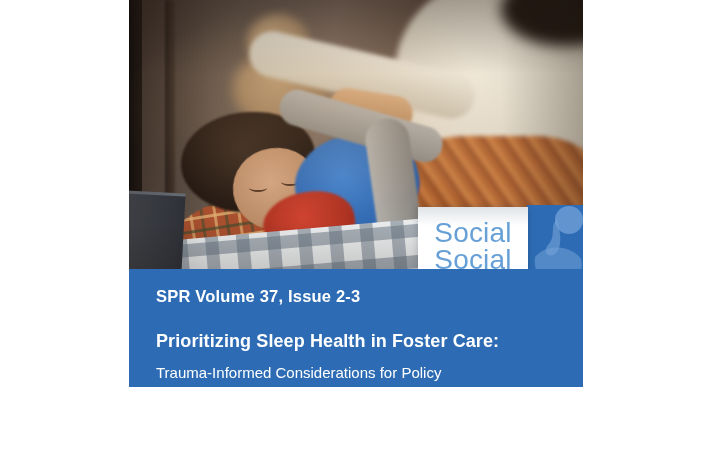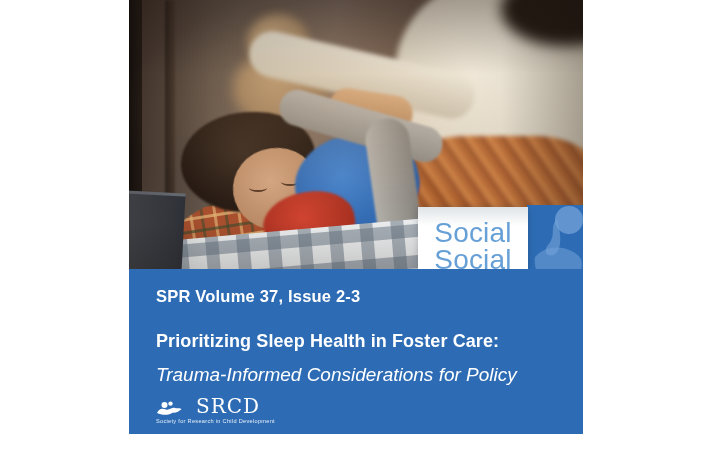--- a/index.html
+++ b/index.html
@@ -1,20 +1,20 @@
 <!DOCTYPE html>
 <html style="--panel-blue: #2d6cb4; --badge-text-blue: #66a0d6; --report-gray: #9a9a9a; --team-text: #b7c8e2; --swirl-blue: #74a3d9; --logo-white: #ffffff;"><head>
 <meta charset="utf-8">
 <style>
   * { margin:0; padding:0; box-sizing:border-box; }
   html,body { background:#ffffff; width:710px; height:449px; overflow:hidden;
               font-family:"Liberation Sans", sans-serif; }
   .stage { position:relative; width:710px; height:449px; background:#fff; }
 
-  .card { position:absolute; left:129px; top:0; width:454px; height:449px; overflow:hidden; }
+  .card { position:absolute; left:129px; top:0; width:454px; height:387px; overflow:hidden; }
 
   
   .photo { position:absolute; left:0; top:0; width:454px; height:285px; overflow:hidden;
     background:
       radial-gradient(ellipse 60% 55% at 48% 30%, rgba(255,205,150,.14), rgba(0,0,0,0) 70%),
       linear-gradient(100deg,#41322a 0%, #63554a 22%, #75645a 42%, #5d4a3e 62%, #49382e 82%, #352820 100%);
   }
   .photo > div { position:absolute; }
   .ph-left-strip { left:0; top:0; width:13px; height:285px;
       background:linear-gradient(90deg,#15100d,#241b15); }
@@ -91,22 +91,22 @@
   .badge-report { margin-top:5px; font-size:8.5px; font-weight:600; letter-spacing:3.6px;
       color:var(--report-gray); text-indent:3.6px; }
 
   
   .panel { position:absolute; left:0; top:269px; width:454px; height:165px;
       background:var(--panel-blue); color:#ffffff; }
   .panel .volume { position:absolute; left:27px; top:18px; font-size:16.5px;
       font-weight:600; letter-spacing:.2px; white-space:nowrap; }
   .panel .title { position:absolute; left:27px; top:62px; font-size:18px;
       font-weight:700; letter-spacing:.1px; white-space:nowrap; }
-  .panel .subtitle { position:absolute; left:27px; top:95px; font-size:19px;
-      font-weight:400; white-space:nowrap;font-style:italic; }
+  .panel .subtitle { position:absolute; left:27px; top:95px; font-size:15px;
+      font-weight:400; white-space:nowrap; }
   .panel .footer { position:absolute; left:27px; right:12px; top:124px; height:34px;
       display:flex; justify-content:space-between; align-items:center; }
 
   .srcd { display:flex; flex-direction:column; }
   .srcd-row { display:flex; align-items:flex-end; gap:14px; }
   .srcd-word { font-family:"DejaVu Serif", serif; font-size:20px; font-weight:400;
       color:#fff; letter-spacing:1px; line-height:1; }
   .srcd-tag { font-size:5.6px; color:#e8effa; letter-spacing:.3px; margin-top:2px;
       white-space:nowrap; }
   .team { font-family:"Liberation Serif", serif; font-size:15.5px; font-weight:700;

